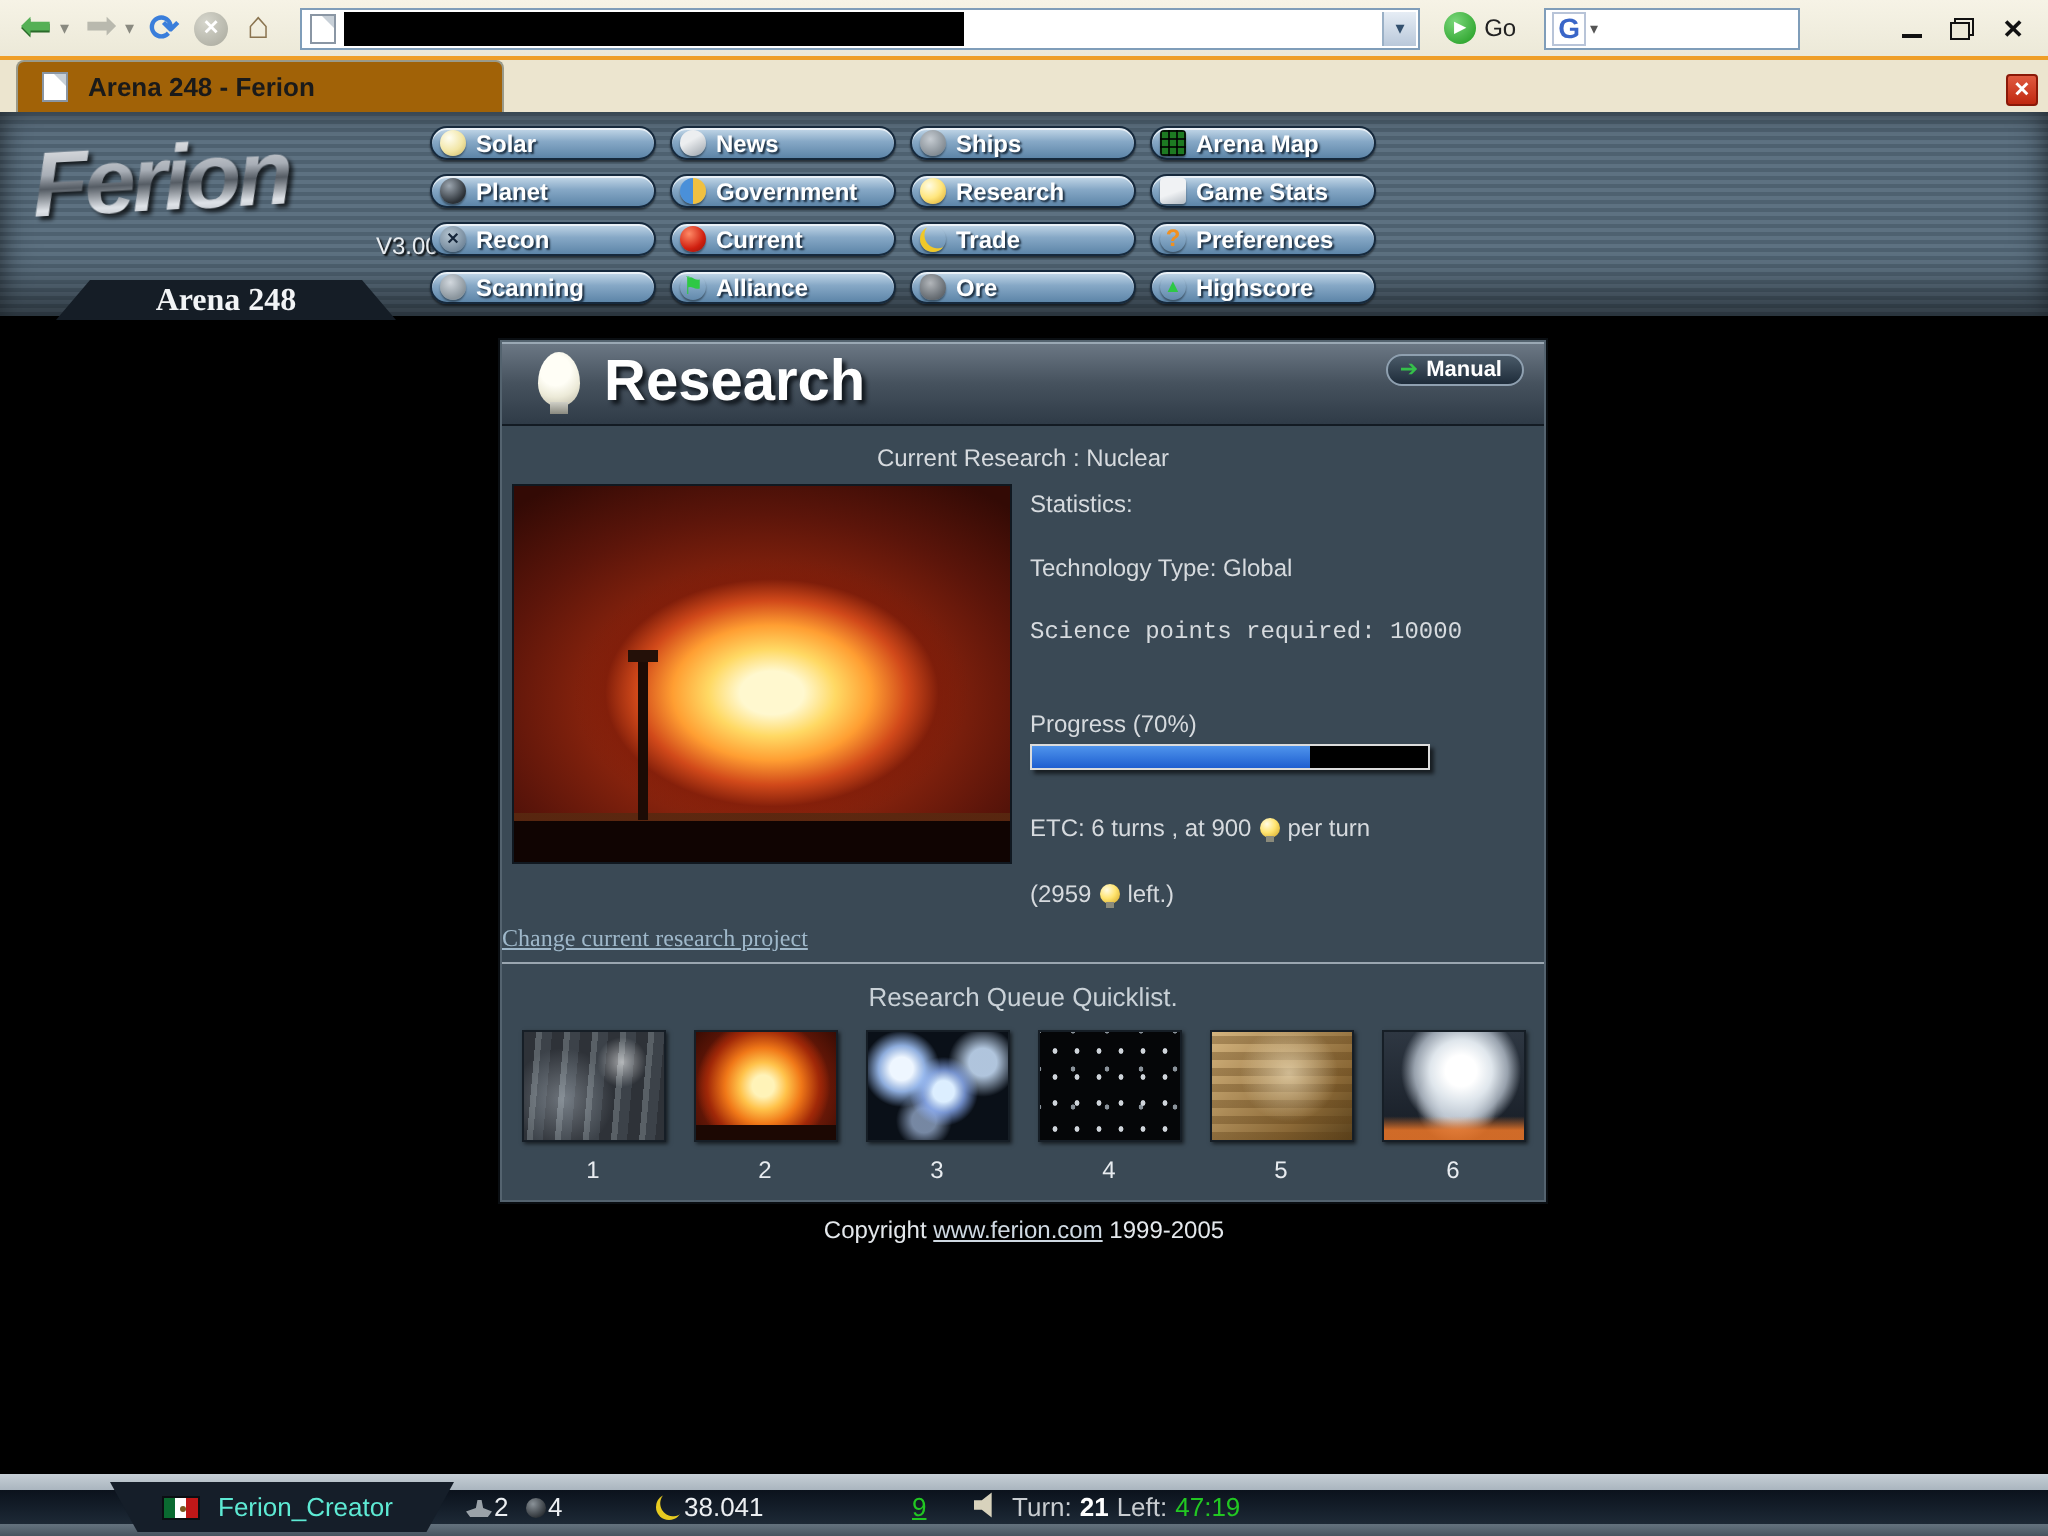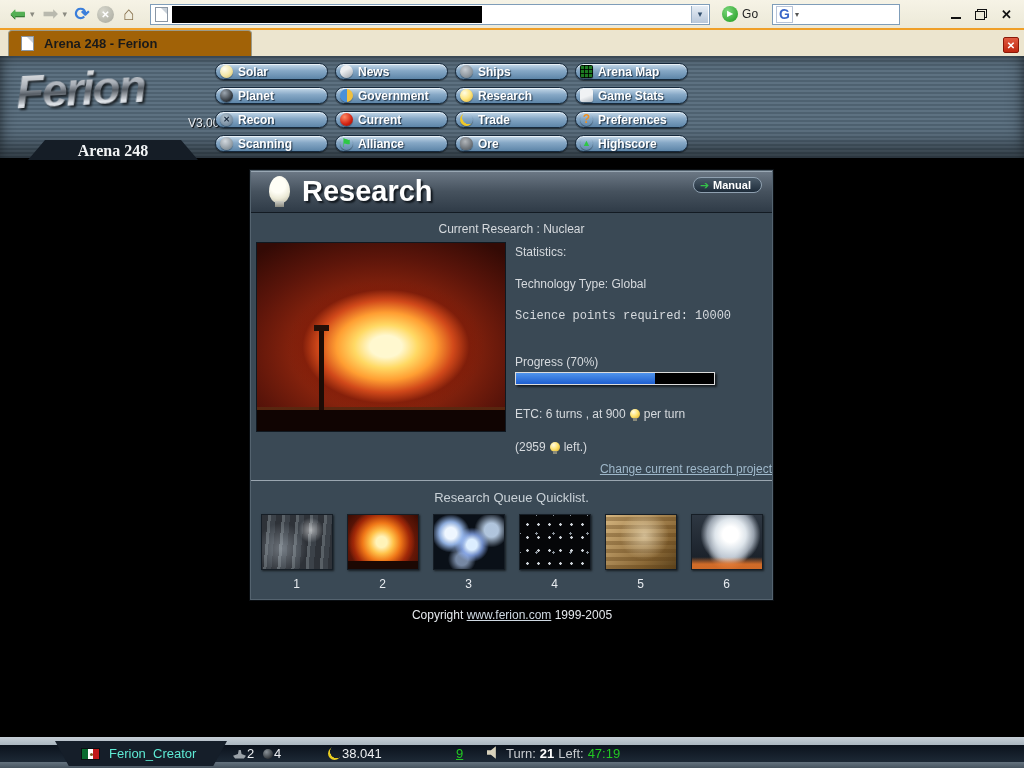--- a/index.html
+++ b/index.html
@@ -138,21 +138,21 @@
   .progressbar { margin-top:3px; width:200px; height:13px; background:#000; border:1px solid #dcdcdc;
     box-shadow:2px 2px 2px rgba(0,0,0,.6); }
   .progress-fill { height:100%; background:linear-gradient(#4f94ec,#1e5ed0); }
   .r-etc { margin-top:22px; display:flex; align-items:center; }
   .r-left { margin-top:19px; display:flex; align-items:center; }
   .bulb-sm { display:inline-block; width:10px; height:10px; border-radius:50%; margin:0 4px; position:relative;
     background:radial-gradient(circle at 35% 30%,#fffbe2,#ffe470 45%,#cf9f1d); }
   .bulb-sm::after { content:""; position:absolute; left:3px; bottom:-2px; width:4px; height:3px; background:#8a8a7a; }
 
   .link { color:#9fb8ca; text-decoration:underline; cursor:pointer; }
-  .change-link-row { text-align:right; font-size:12px; margin-top:8px; }
+  .change-link-row { text-align:left; font-size:12px; margin-top:8px;font-family:Liberation Serif, serif; }
   .divider { border:none; border-top:1px solid #9aa6b0; margin-top:4px; }
   .queue-title { text-align:center; font-size:13px; color:#c9d1d7; margin-top:9px; }
   .queue { display:flex; justify-content:center; gap:14px; margin-top:9px; }
   .qitem { width:72px; }
   .qthumb { width:72px; height:56px; border:1px solid #161e26; box-shadow:1px 1px 2px rgba(0,0,0,.6); }
   .qnum { text-align:center; font-size:12px; color:#e8ecf0; margin-top:7px; }
   .edit-link-row { text-align:center; font-size:12px; margin-top:7px; }
 
   .t1 { background:
     radial-gradient(circle at 70% 28%, rgba(255,255,255,.55), transparent 20%),

